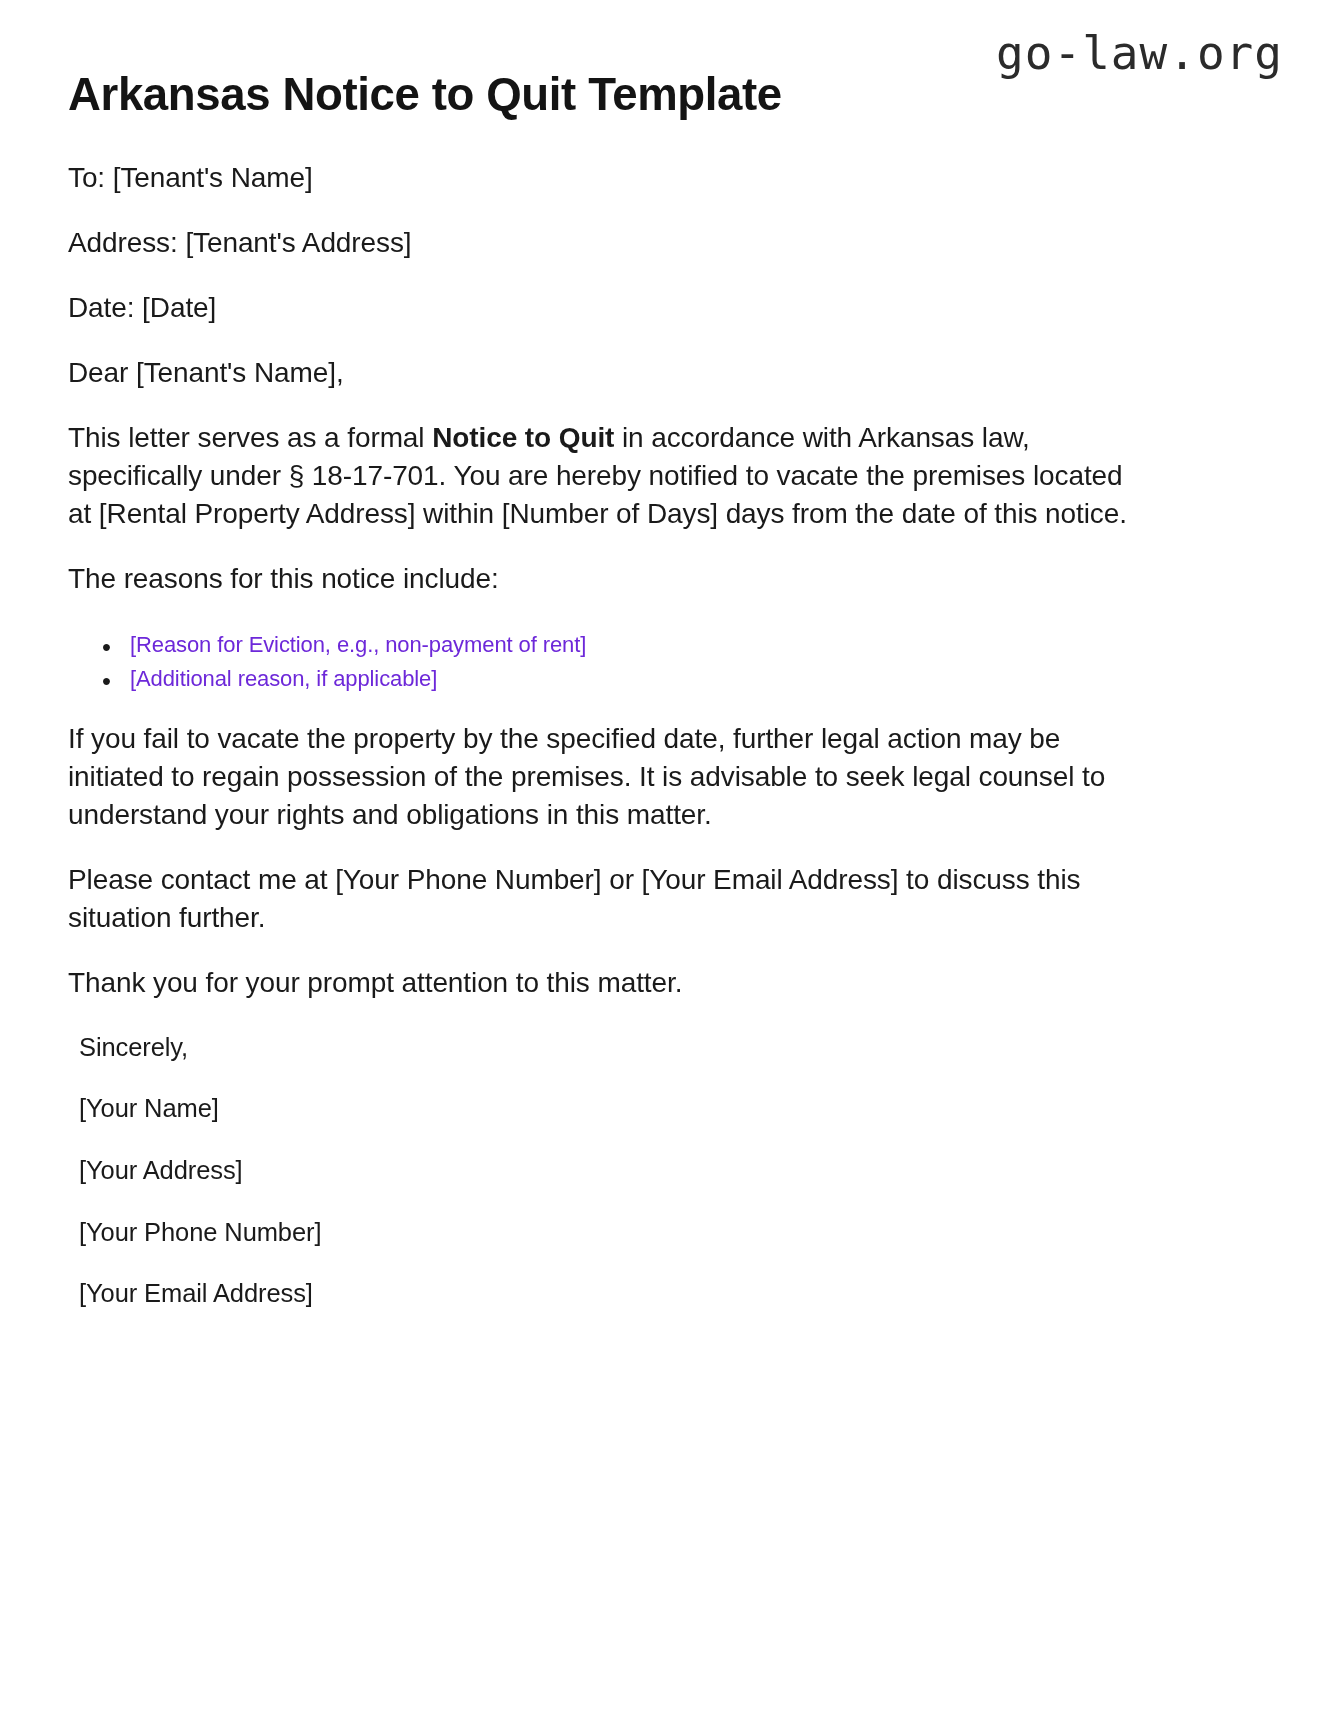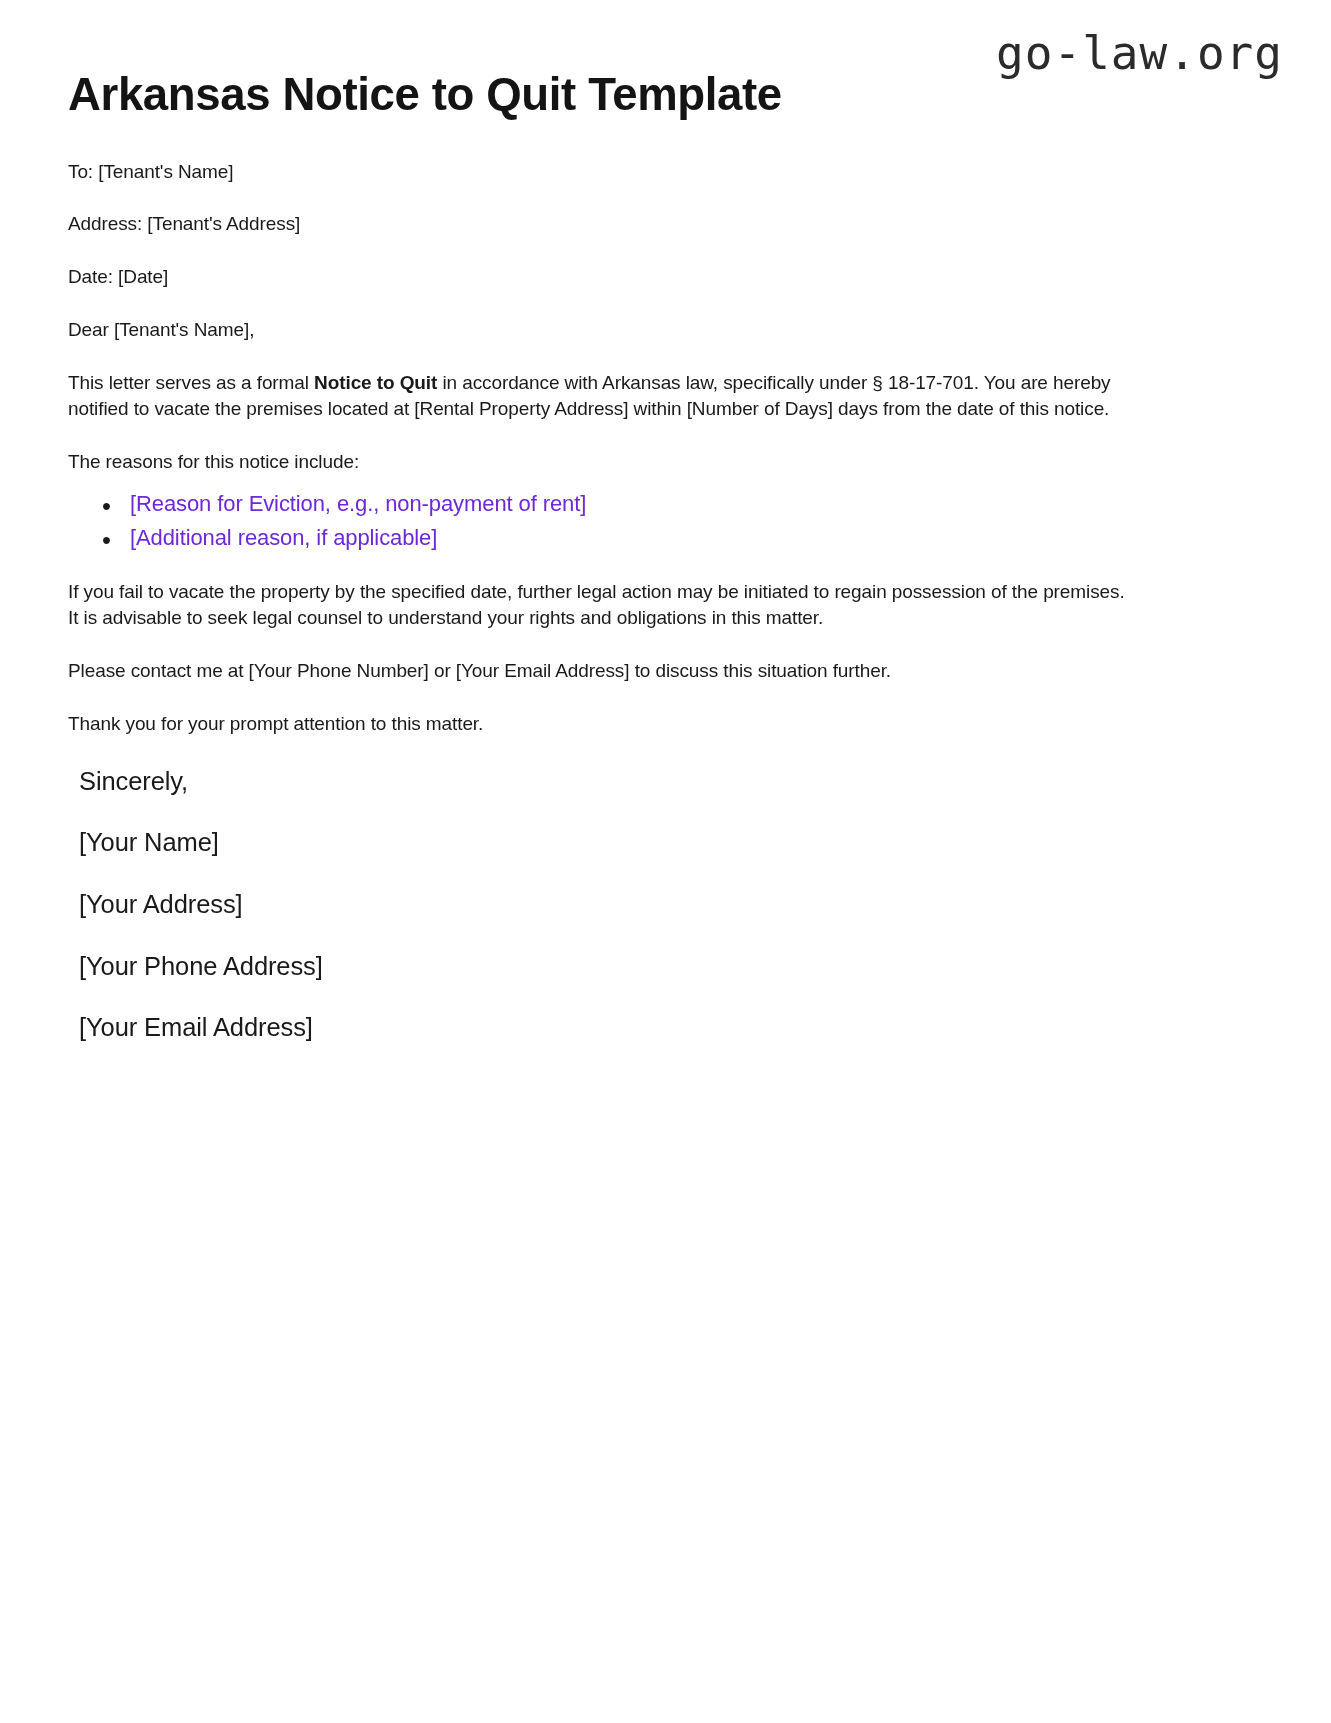--- a/index.html
+++ b/index.html
@@ -45,28 +45,28 @@
     font-weight: bold;
     font-size: 47px;
     line-height: 1.12;
     letter-spacing: -0.4px;
     margin: 0 0 38px 0;
     color: #141414;
     transform: scaleX(0.97);
     transform-origin: left center;
   }
   p.body-para {
-    font-size: 19px;
+    font-size: 28px;
     line-height: 1.36;
     margin: 0 0 27px 0;
     color: #1a1a1a;
     letter-spacing: -0.1px;
   }
   p.body-para.tight {
-    margin-bottom: 15px;
+    margin-bottom: 32px;
   }
   .bold-inline {
     font-weight: bold;
   }
   ul.reason-list {
     margin: 0 0 26px 0;
     padding-left: 62px;
     list-style: none;
   }
   ul.reason-list li {
@@ -127,18 +127,18 @@
     <p class="body-para">Please contact me at [Your Phone Number] or [Your Email Address] to discuss this situation further.</p>
 
     <p class="body-para">Thank you for your prompt attention to this matter.</p>
 
     <p class="sig-line">Sincerely,</p>
 
     <p class="sig-line">[Your Name]</p>
 
     <p class="sig-line">[Your Address]</p>
 
-    <p class="sig-line">[Your Phone Address]</p>
+    <p class="sig-line">[Your Phone Number]</p>
 
     <p class="sig-line">[Your Email Address]</p>
 
   </div>
 </div>
 
 </body></html>

